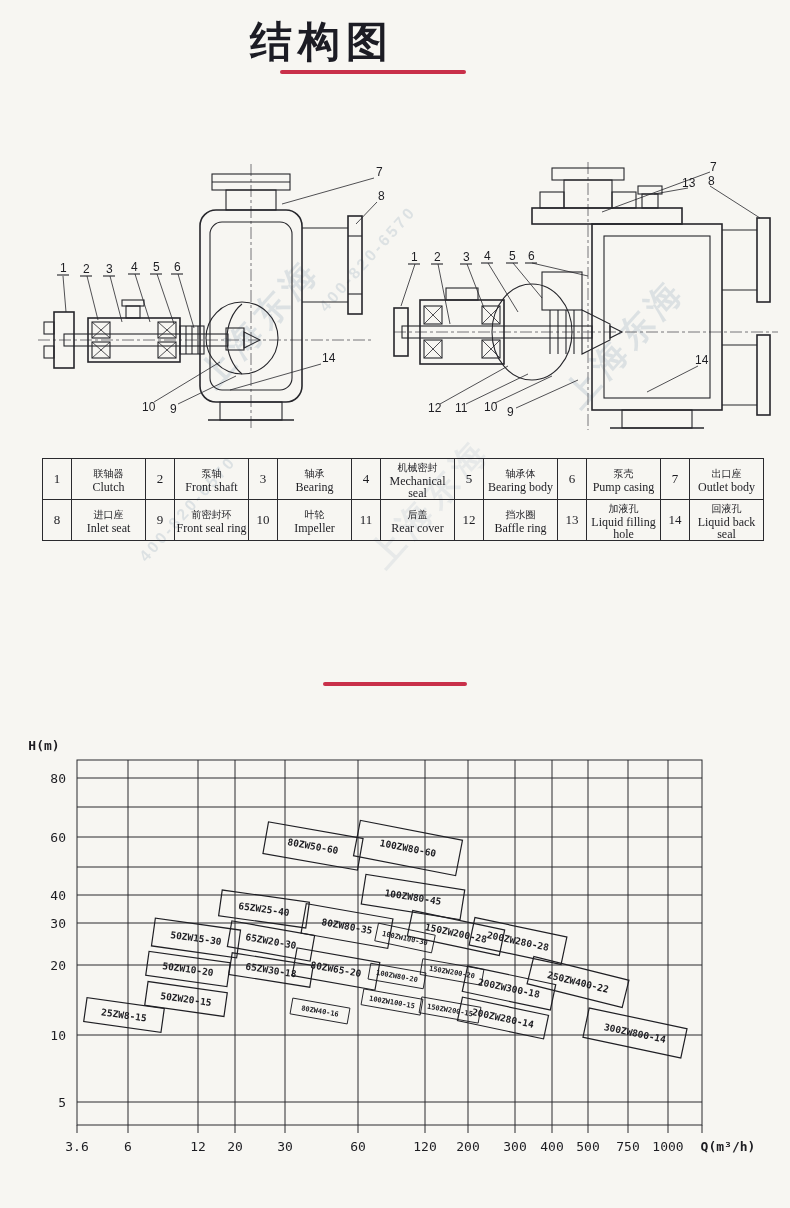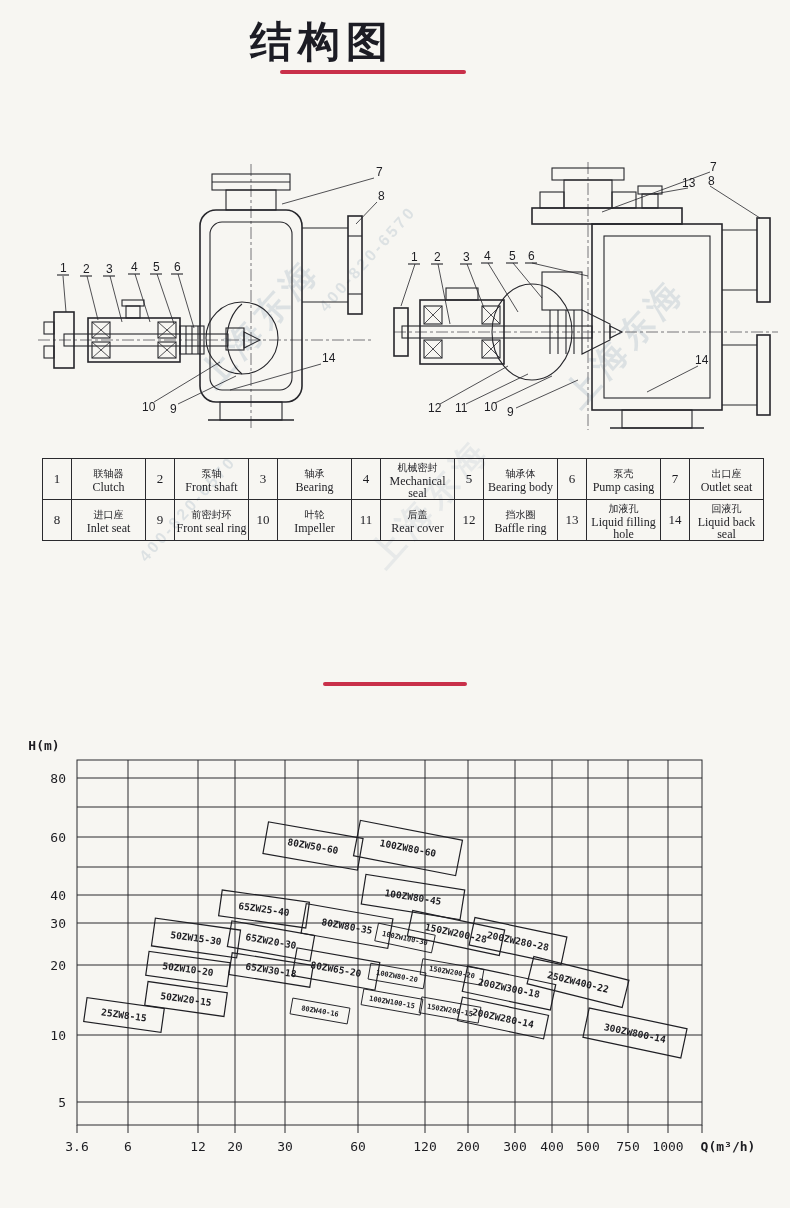--- a/index.html
+++ b/index.html
@@ -257,21 +257,21 @@
             <div class="en">Bearing body</div>
           </td>
       <td class="no">6</td>
       <td class="nm">
             <div class="cn">泵壳</div>
             <div class="en">Pump casing</div>
           </td>
       <td class="no">7</td>
       <td class="nm">
             <div class="cn">出口座</div>
-            <div class="en">Outlet seat</div>
+            <div class="en">Outlet body</div>
           </td>
     </tr>
     <tr>
       <td class="no">8</td>
       <td class="nm">
             <div class="cn">进口座</div>
             <div class="en">Inlet seat</div>
           </td>
       <td class="no">9</td>
       <td class="nm">

